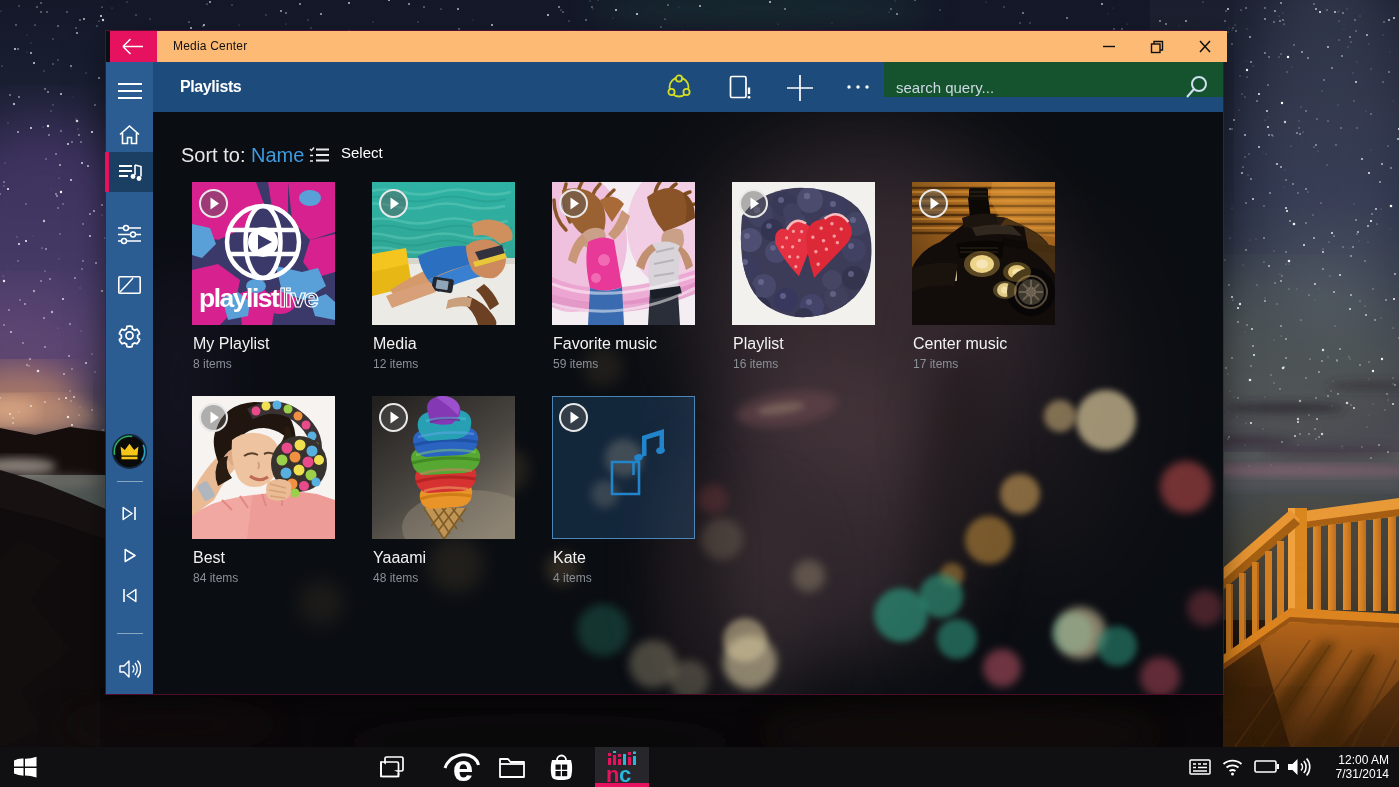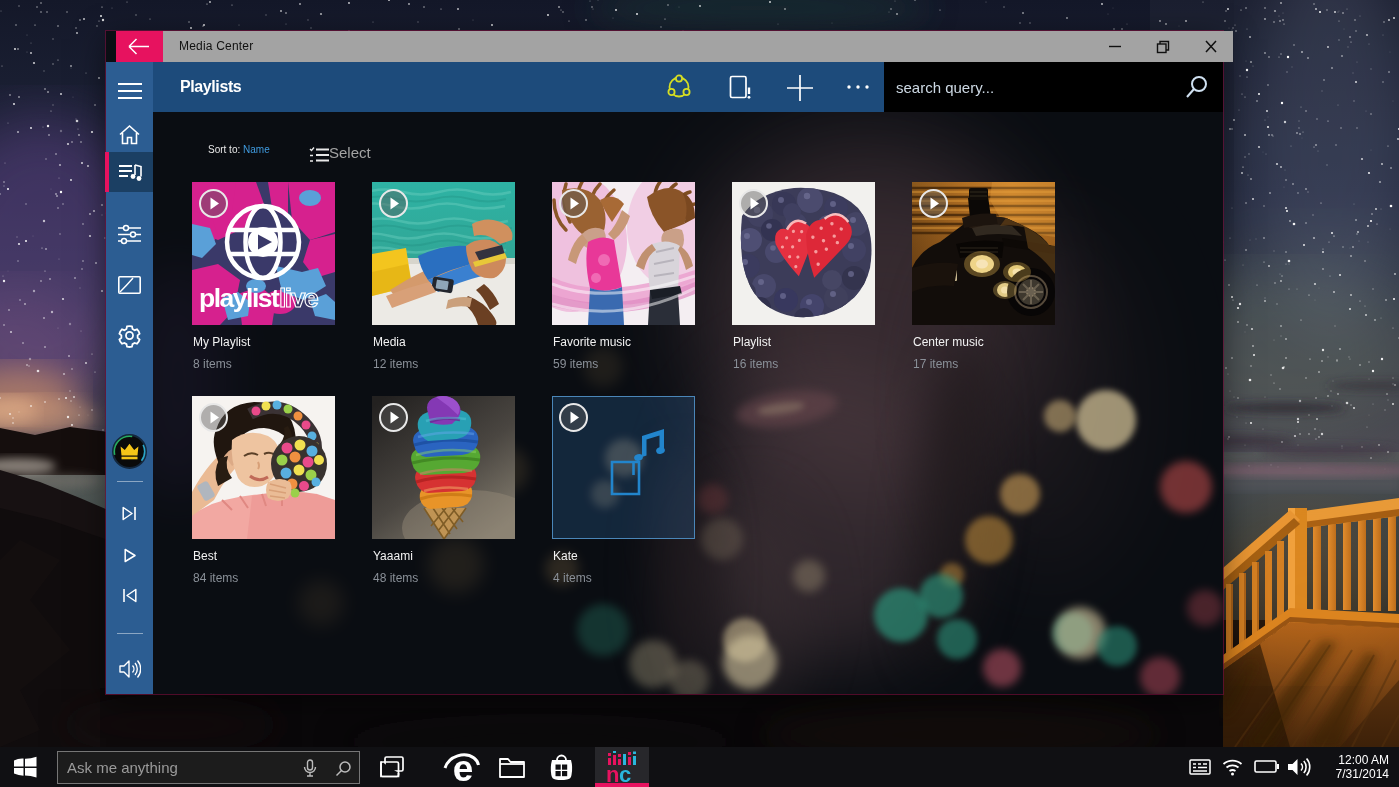--- a/index.html
+++ b/index.html
@@ -1,35 +1,35 @@
 <!DOCTYPE html>
 <html><head><meta charset="utf-8"><style>
 *{margin:0;padding:0;box-sizing:border-box}
 html,body{width:1399px;height:787px;overflow:hidden;background:#000;font-family:"Liberation Sans",sans-serif}
 #stage{position:absolute;left:0;top:0;width:1399px;height:787px;overflow:hidden}
 .abs{position:absolute}
 
 #win{position:absolute;left:106px;top:31px;width:1117px;height:663px;background:#0b0e14;box-shadow:0 0 0 1px rgba(110,14,56,.7),0 8px 30px rgba(0,0,0,.5)}
-#titlebar{position:absolute;left:10px;top:0;width:100%;height:31px;background:#a3a3a3}
+#titlebar{position:absolute;left:4px;top:0;width:100%;height:31px;background:#fdba74}
 #backbtn{position:absolute;left:0;top:0;width:47px;height:31px;background:#e7125f}
 #titletext{position:absolute;left:63px;top:8px;font-size:12px;color:#111;letter-spacing:.2px}
 .capbtn{position:absolute;top:0;height:31px;width:46px;color:#101010}
 #sidebar{position:absolute;left:0;top:31px;width:47px;height:632px;background:#2c5d92}
 #selitem{position:absolute;left:0;top:90px;width:47px;height:40px;background:#1b3f63}
 #selbar{position:absolute;left:-1px;top:121px;width:4px;height:40px;background:#e7125f}
 #apphead{position:absolute;left:47px;top:31px;width:1070px;height:50px;background:#1d4b7b}
-#searchbox{position:absolute;right:0;top:0;width:339px;height:50px;background:#000000}
+#searchbox{position:absolute;right:0;top:0;width:339px;height:35px;background:#14532d}
 #searchbox span{position:absolute;left:12px;top:17px;font-size:15px;color:#cdd9e4}
 #phead{position:absolute;left:27px;top:16px;font-size:16px;font-weight:bold;color:#fff;letter-spacing:-0.4px}
 #content{position:absolute;left:47px;top:81px;width:1070px;height:582px;background:#0a0d12;overflow:hidden}
 .blob{position:absolute;border-radius:50%}
 
 .tile{position:absolute;width:143px}
 .timg{position:absolute;left:0;top:0;width:143px;height:143px;overflow:hidden}
-.ttitle{position:absolute;left:1px;top:153px;font-size:12px;color:#f2f2f2;white-space:nowrap}
+.ttitle{position:absolute;left:1px;top:153px;font-size:16px;color:#f2f2f2;white-space:nowrap}
 .titems{position:absolute;left:1px;top:175px;font-size:12px;color:#8a9098;white-space:nowrap}
 .playov{position:absolute;left:7px;top:7px;width:29px;height:29px;border:2px solid #e8e8e8;border-radius:50%;background:rgba(90,90,90,.45)}
 .playov svg{position:absolute;left:0;top:0}
 
 #taskbar{position:absolute;left:0;top:747px;width:1399px;height:40px;background:#101013}
 #cortana{position:absolute;left:57px;top:4px;width:303px;height:33px;background:#1c1c1c;border:1px solid #767676}
 #cortana span{position:absolute;left:9px;top:7px;font-size:15px;color:#9a9a9a}
 .tbtxt{position:absolute;right:10px;color:#fff;font-size:12px;text-align:right;line-height:14px}
 </style></head><body>
 <div id="stage">
@@ -896,27 +896,27 @@
 <div class="blob" style="left:830px;top:537px;width:38px;height:38px;background:#c05568;opacity:.55;filter:blur(4px)"></div>
 <div class="blob" style="left:987px;top:545px;width:40px;height:40px;background:#b84a5c;opacity:.5;filter:blur(4px)"></div>
 <div class="blob" style="left:1034px;top:478px;width:36px;height:36px;background:#a84450;opacity:.4;filter:blur(5px)"></div>
 <div class="blob" style="left:548px;top:406px;width:42px;height:42px;background:#c5b08a;opacity:.2;filter:blur(5px)"></div>
 <div class="blob" style="left:545px;top:372px;width:30px;height:30px;background:#b85050;opacity:.22;filter:blur(5px)"></div>
 <div class="blob" style="left:640px;top:448px;width:32px;height:32px;background:#d5c498;opacity:.28;filter:blur(5px)"></div>
 <div class="blob" style="left:330px;top:335px;width:46px;height:46px;background:#c8a060;opacity:.14;filter:blur(7px)"></div>
 <div class="blob" style="left:275px;top:425px;width:56px;height:56px;background:#c8a060;opacity:.12;filter:blur(9px)"></div>
 <div class="blob" style="left:430px;top:235px;width:40px;height:40px;background:#c8a060;opacity:.11;filter:blur(7px)"></div>
 <div class="blob" style="left:145px;top:468px;width:46px;height:46px;background:#b89058;opacity:.1;filter:blur(9px)"></div>
-<div style="position:absolute;left:55px;top:32px;font-size:10px;color:#e8e8e8">Sort to: <span style="color:#3f9ade">Name</span></div>
+<div style="position:absolute;left:28px;top:32px;font-size:20px;color:#e8e8e8">Sort to: <span style="color:#3f9ade">Name</span></div>
     <svg style="position:absolute;left:156px;top:34px" width="22" height="18" viewBox="0 0 22 18">
           <path d="M7 3.5h13M7 9h13M7 14.5h13" stroke="#e8e8e8" stroke-width="2"></path>
           <path d="M1 3l1.5 1.5L5 1.5" stroke="#e8e8e8" stroke-width="1.4" fill="none"></path>
           <path d="M1 9.5h3M1 15h3" stroke="#e8e8e8" stroke-width="1.4"></path>
         </svg>
-    <div style="position:absolute;left:176px;top:32px;font-size:15px;color:#a3a3a3">Select</div>
+    <div style="position:absolute;left:188px;top:32px;font-size:15px;color:#ffffff">Select</div>
     <div class="tile" style="left:39px;top:70px">
 <div class="timg"><svg width="143" height="143" viewBox="0 0 143 143">
 <rect width="143" height="143" fill="#3a3969"></rect>
 <g fill="#d6218e">
 <path d="M0 0 h58 l8 20 -14 26 -26 12 -26 -10 z"></path>
 <path d="M44 0 h20 l8 22 -16 16 -16 -8 z"></path>
                 <path d="M96 0 h-20 l4 26 16 10 z" fill="#d6218e"></path>
 <path d="M96 0 h47 v50 l-25 8 -18 -20 z"></path>
 <path d="M0 28 l20 8 6 18 -14 16 -12 -2 z"></path>
 <path d="M0 88 l26 -6 22 16 -6 30 -14 15 H0 z"></path>
@@ -1349,31 +1349,20 @@
 <div id="taskbar">
 
 <svg class="abs" style="left:13px;top:9px" width="24" height="22" viewBox="0 0 24 22">
         <g fill="#fff">
 <path d="M1 4.6 Q5.5 2.2 10.5 2.6 V10.4 H1 Z"></path>
 <path d="M12 2.7 Q17.5 2.8 23.5 0.8 V10.4 H12 Z"></path>
 <path d="M1 11.9 H10.5 V19.7 Q5.5 19.5 1 17.6 Z"></path>
 <path d="M12 11.9 H23.5 V21.6 Q17.5 19.6 12 19.6 Z"></path>
 </g>
       </svg>
-<div id="cortana">
-        <span>Ask me anything</span>
-<svg class="abs" style="left:245px;top:7px" width="14" height="19" viewBox="0 0 14 19">
-          <rect x="4.5" y="1" width="5" height="10" rx="2.5" stroke="#bbb" stroke-width="1.4" fill="none"></rect>
-          <path d="M1.5 8 a5.5 5.5 0 0 0 11 0 M7 13.5 v3 M4 17 h6" stroke="#bbb" stroke-width="1.4" fill="none"></path>
-        </svg>
-<svg class="abs" style="left:277px;top:8px" width="17" height="17" viewBox="0 0 17 17">
-          <circle cx="10" cy="7" r="5" stroke="#bbb" stroke-width="1.5" fill="none"></circle>
-          <path d="M6.5 10.5 L1.5 15.5" stroke="#bbb" stroke-width="1.5"></path>
-        </svg>
-</div>
 
 <svg class="abs" style="left:380px;top:9px" width="24" height="22" viewBox="0 0 24 22">
         <rect x="5" y="1" width="18" height="14" rx="1.5" stroke="#fff" stroke-width="1.7" fill="none"></rect>
         <path d="M2 6 H1 v14.5 h17.5 V17" stroke="#fff" stroke-width="1.7" fill="#101013"></path>
         <rect x="1" y="6" width="17.5" height="14.5" rx="1.5" stroke="#fff" stroke-width="1.7" fill="none"></rect>
       </svg>
 
 <div class="abs" style="left:448px;top:10px;width:30px;height:30px;color:#fff;font-family:'Liberation Sans',sans-serif;font-weight:bold;font-size:37px;line-height:24px;text-align:center">e</div>
 <svg class="abs" style="left:443px;top:4px" width="38" height="34" viewBox="0 0 38 34">
         <path d="M2 17 C6 4.5 22 0.5 31 7 C33.5 9 35 11.5 35.5 14" stroke="#fff" stroke-width="3" fill="none"></path>

